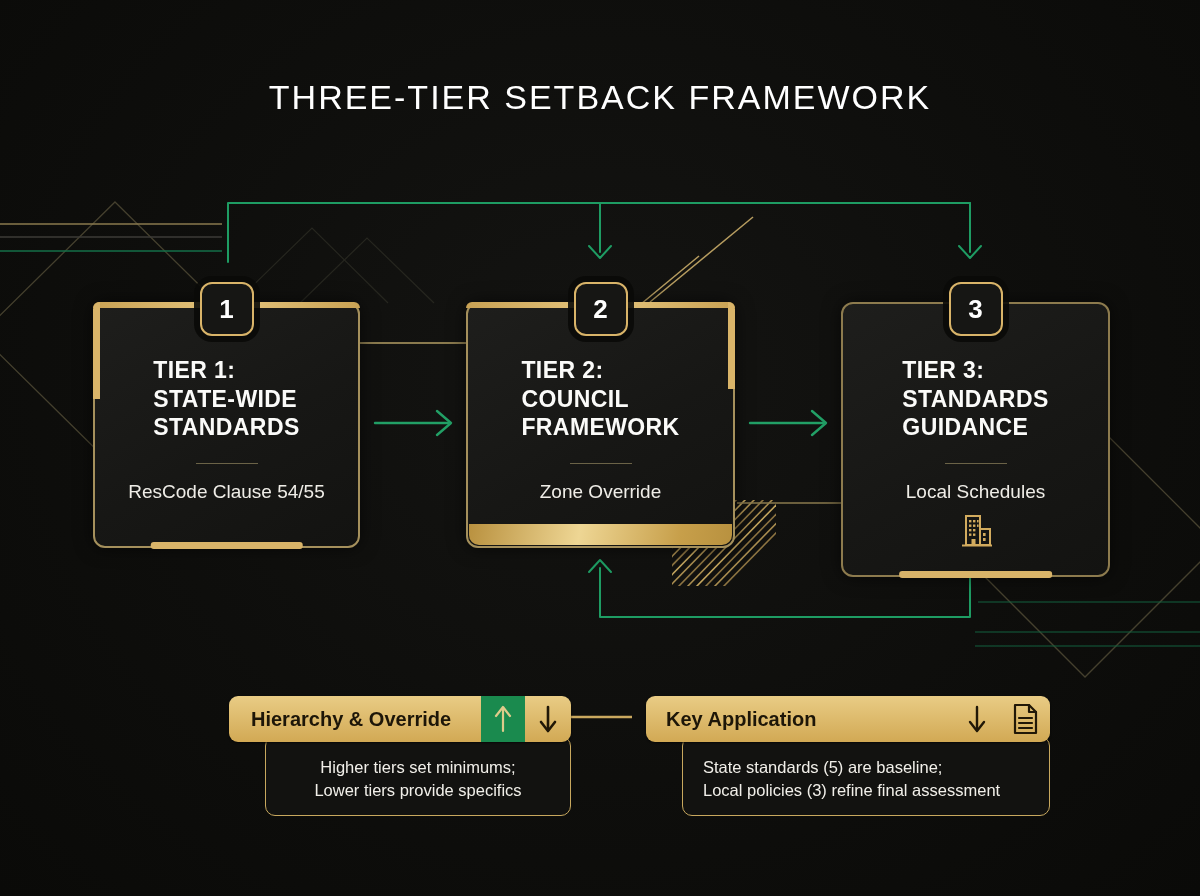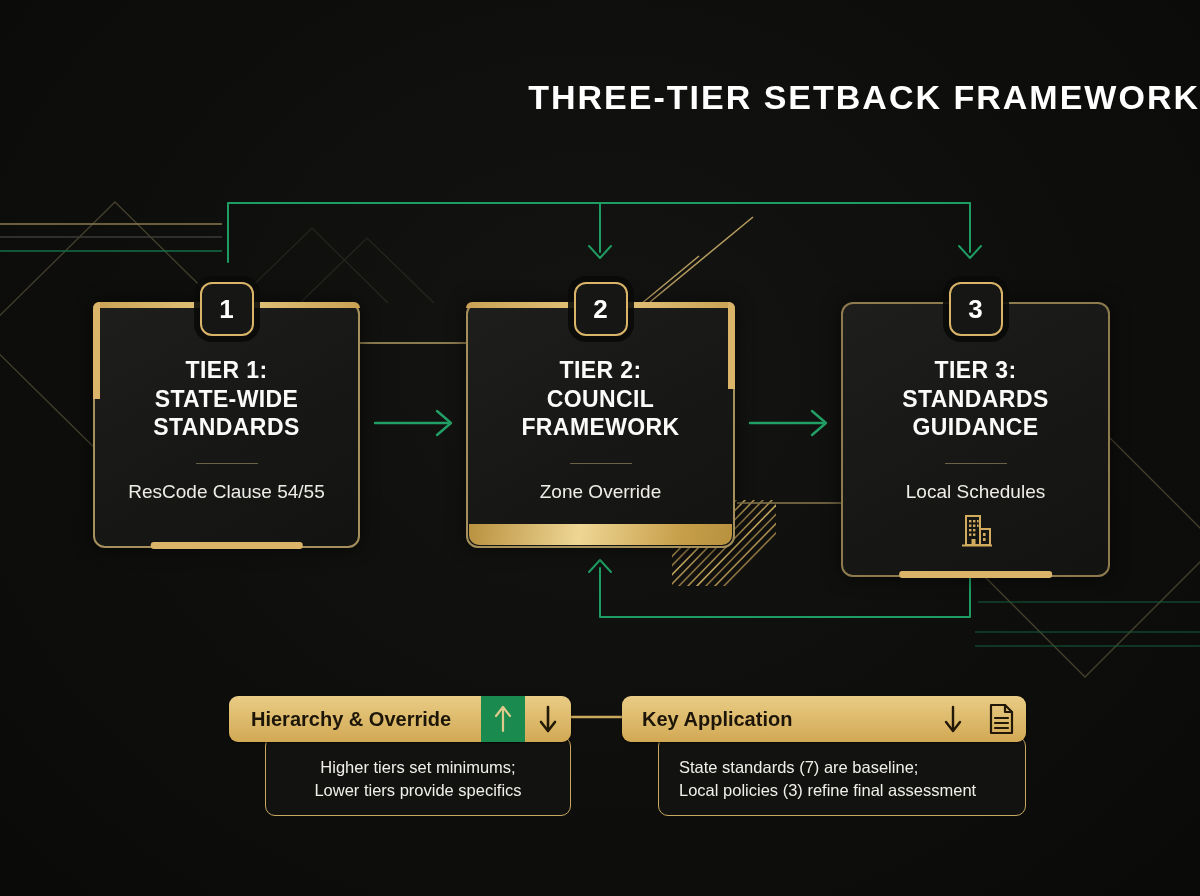--- a/index.html
+++ b/index.html
@@ -6,22 +6,22 @@
   html,body { background:#060605; }
   body { font-family:"Liberation Sans", sans-serif; }
   .stage{
     position:relative; width:1200px; height:896px; margin:0 auto; overflow:hidden;
     background:radial-gradient(ellipse at 50% 42%, #141412 0%, #0e0e0c 55%, #0a0a08 100%);
   }
   .decor{ position:absolute; inset:0; width:1200px; height:896px; }
   .pre{ white-space:pre-line; }
 
   .title{
-    position:absolute; top:78px; left:0; right:0; text-align:right;
-    font-size:34px; font-weight:700; letter-spacing:2px; color:#ffffff;
+    position:absolute; top:78px; left:0; right:0; text-align:center;
+    font-size:34px; font-weight:400; letter-spacing:2px; color:#ffffff;
   }
 
   
   .card{
     position:absolute; border:2px solid #a5905c; border-radius:12px;
     background:linear-gradient(150deg,#1e1e1c 0%, #171715 55%, #131311 100%);
     display:flex; flex-direction:column; align-items:center; padding-top:52px;
     box-shadow:0 0 18px rgba(0,0,0,0.6);
   }
   .card1{ left:93px;  top:302px; width:267px; height:246px; }
@@ -41,31 +41,31 @@
 
   .badge{
     position:absolute; top:-22px; left:50%; transform:translateX(-50%);
     width:54px; height:54px; background:#161614; border:2.5px solid #d9b469;
     border-radius:12px; display:flex; align-items:center; justify-content:center;
     box-shadow:0 0 0 6px rgba(10,10,8,0.9); z-index:3;
   }
   .badge span{ font-size:26px; font-weight:700; color:#ffffff; }
 
   .card-title{
-    font-size:23px; font-weight:700; color:#fbfbf9; text-align:center;
+    font-size:23px; font-weight:700; color:#fbfbf9; 
     line-height:1.24; letter-spacing:0.4px;
   }
   .divider{ width:62px; height:1px; background:#6b6347; margin-top:21px; }
   .card-sub{ margin-top:17px; font-size:19px; font-weight:400; color:#efede7; text-align:right; }
   .card-icon{ margin-top:9px; }
 
   
   .info-box{ position:absolute; width:342px; }
   .box1{ left:229px; top:696px; }
-  .box2{ left:622px; top:696px; width:404px; }
+  .box2{ left:646px; top:696px; width:404px; }
   .info-header{
     position:relative; z-index:2; height:46px; border-radius:9px; overflow:hidden;
     background:linear-gradient(180deg,#e9cc85,#d2a954);
     display:flex; align-items:stretch;
     box-shadow:0 1px 2px rgba(0,0,0,0.6);
   }
   .info-heading{ flex:1; display:flex; align-items:center; padding-left:22px;
     font-size:20px; font-weight:700; color:#1d1608; }
   .box2 .info-heading{ padding-left:20px; }
   .hdr-green{ width:44px; background:#1a8a4e; display:flex; align-items:center; justify-content:center; }
@@ -255,17 +255,17 @@
       <span class="hdr-cell" style="width:50px;">
         <svg width="30" height="34" viewBox="0 0 30 34" fill="none" stroke="#211807" stroke-width="2.2" stroke-linecap="round" stroke-linejoin="round">
           <path d="M5 3 h14 l7 7 v21 h-21 z"></path>
           <path d="M19 3 v7 h7"></path>
           <line x1="9" y1="16" x2="22" y2="16"></line>
           <line x1="9" y1="21" x2="22" y2="21"></line>
           <line x1="9" y1="26" x2="22" y2="26"></line>
         </svg>
       </span>
     </div>
-    <div class="info-body pre">State standards (7) are baseline;
+    <div class="info-body pre">State standards (5) are baseline;
 Local policies (3) refine final assessment</div>
   </section>
 
 </div>
 
 </body></html>

